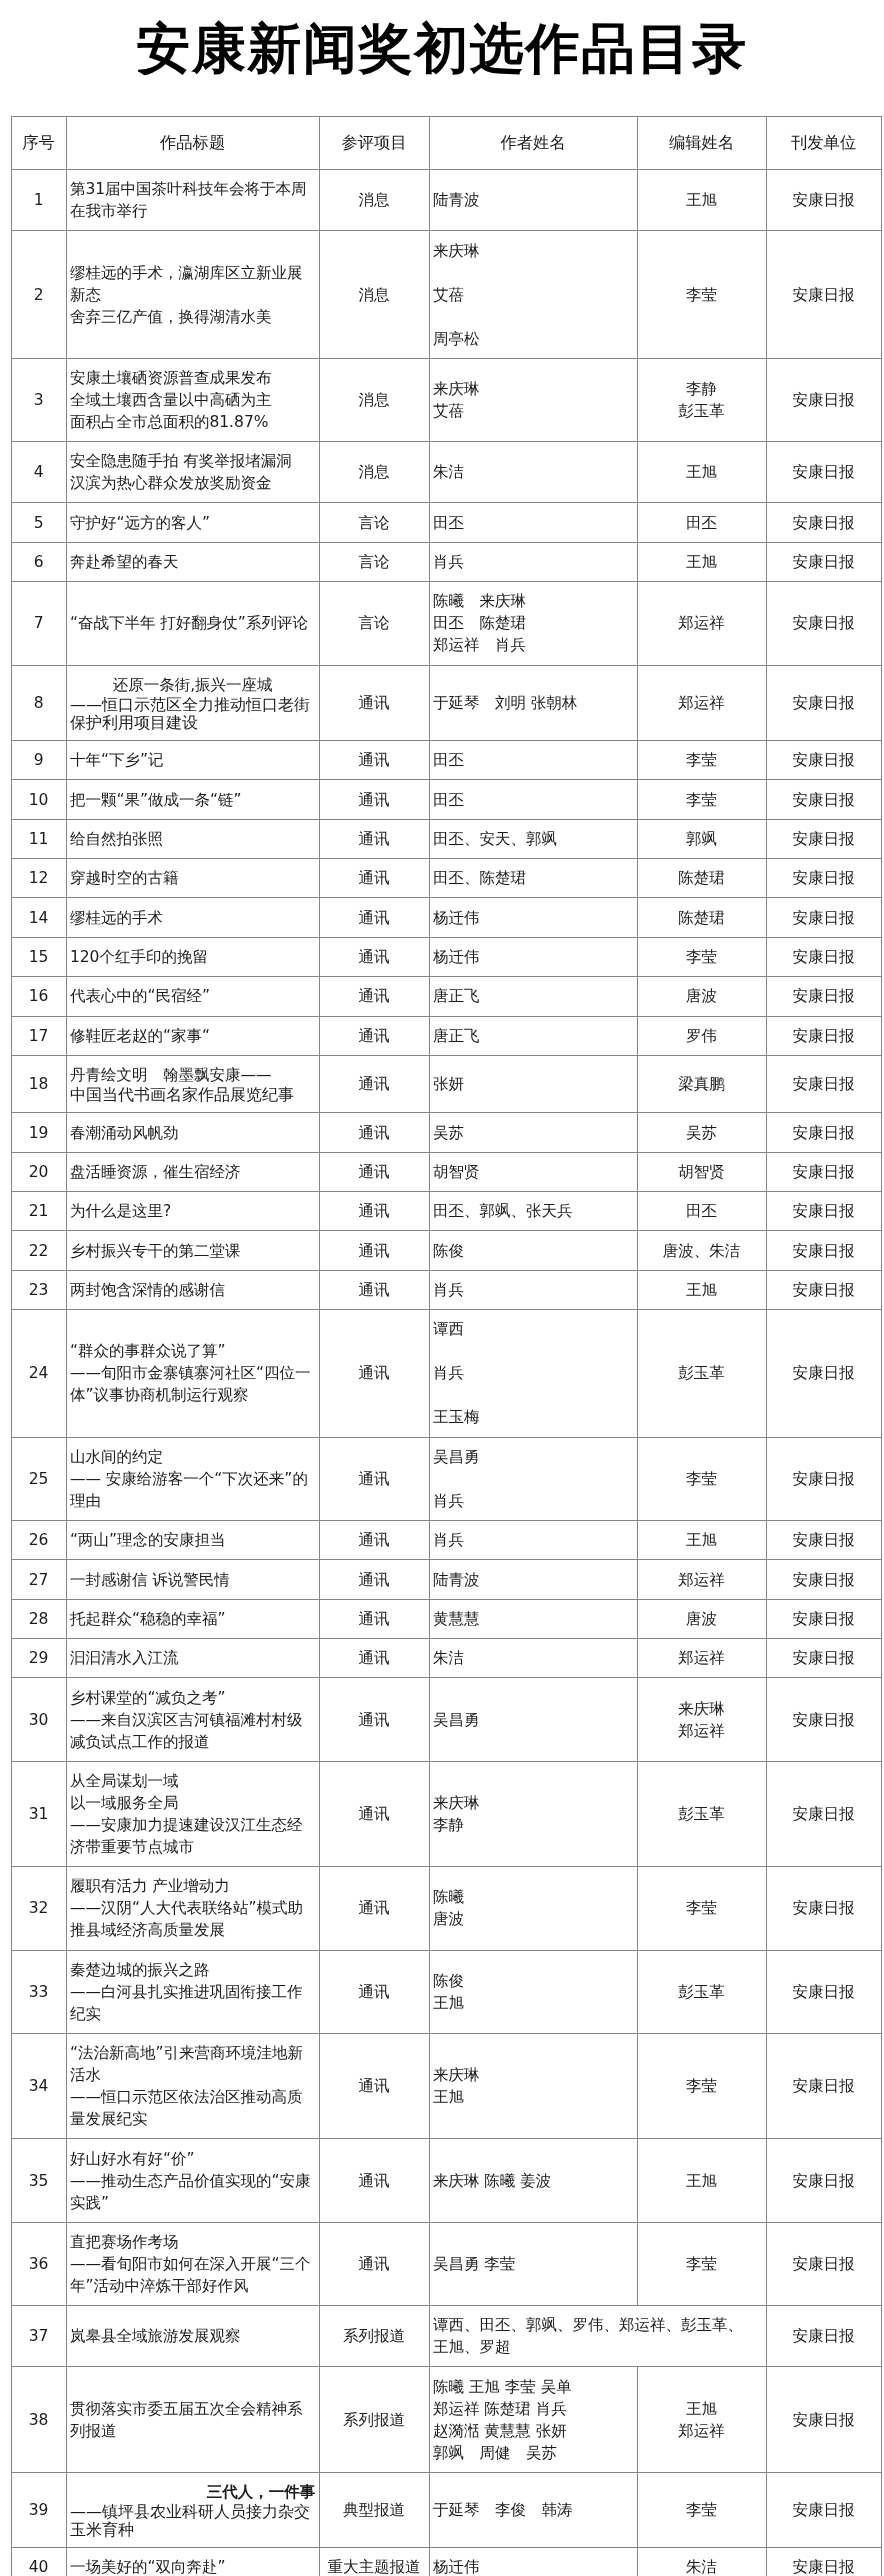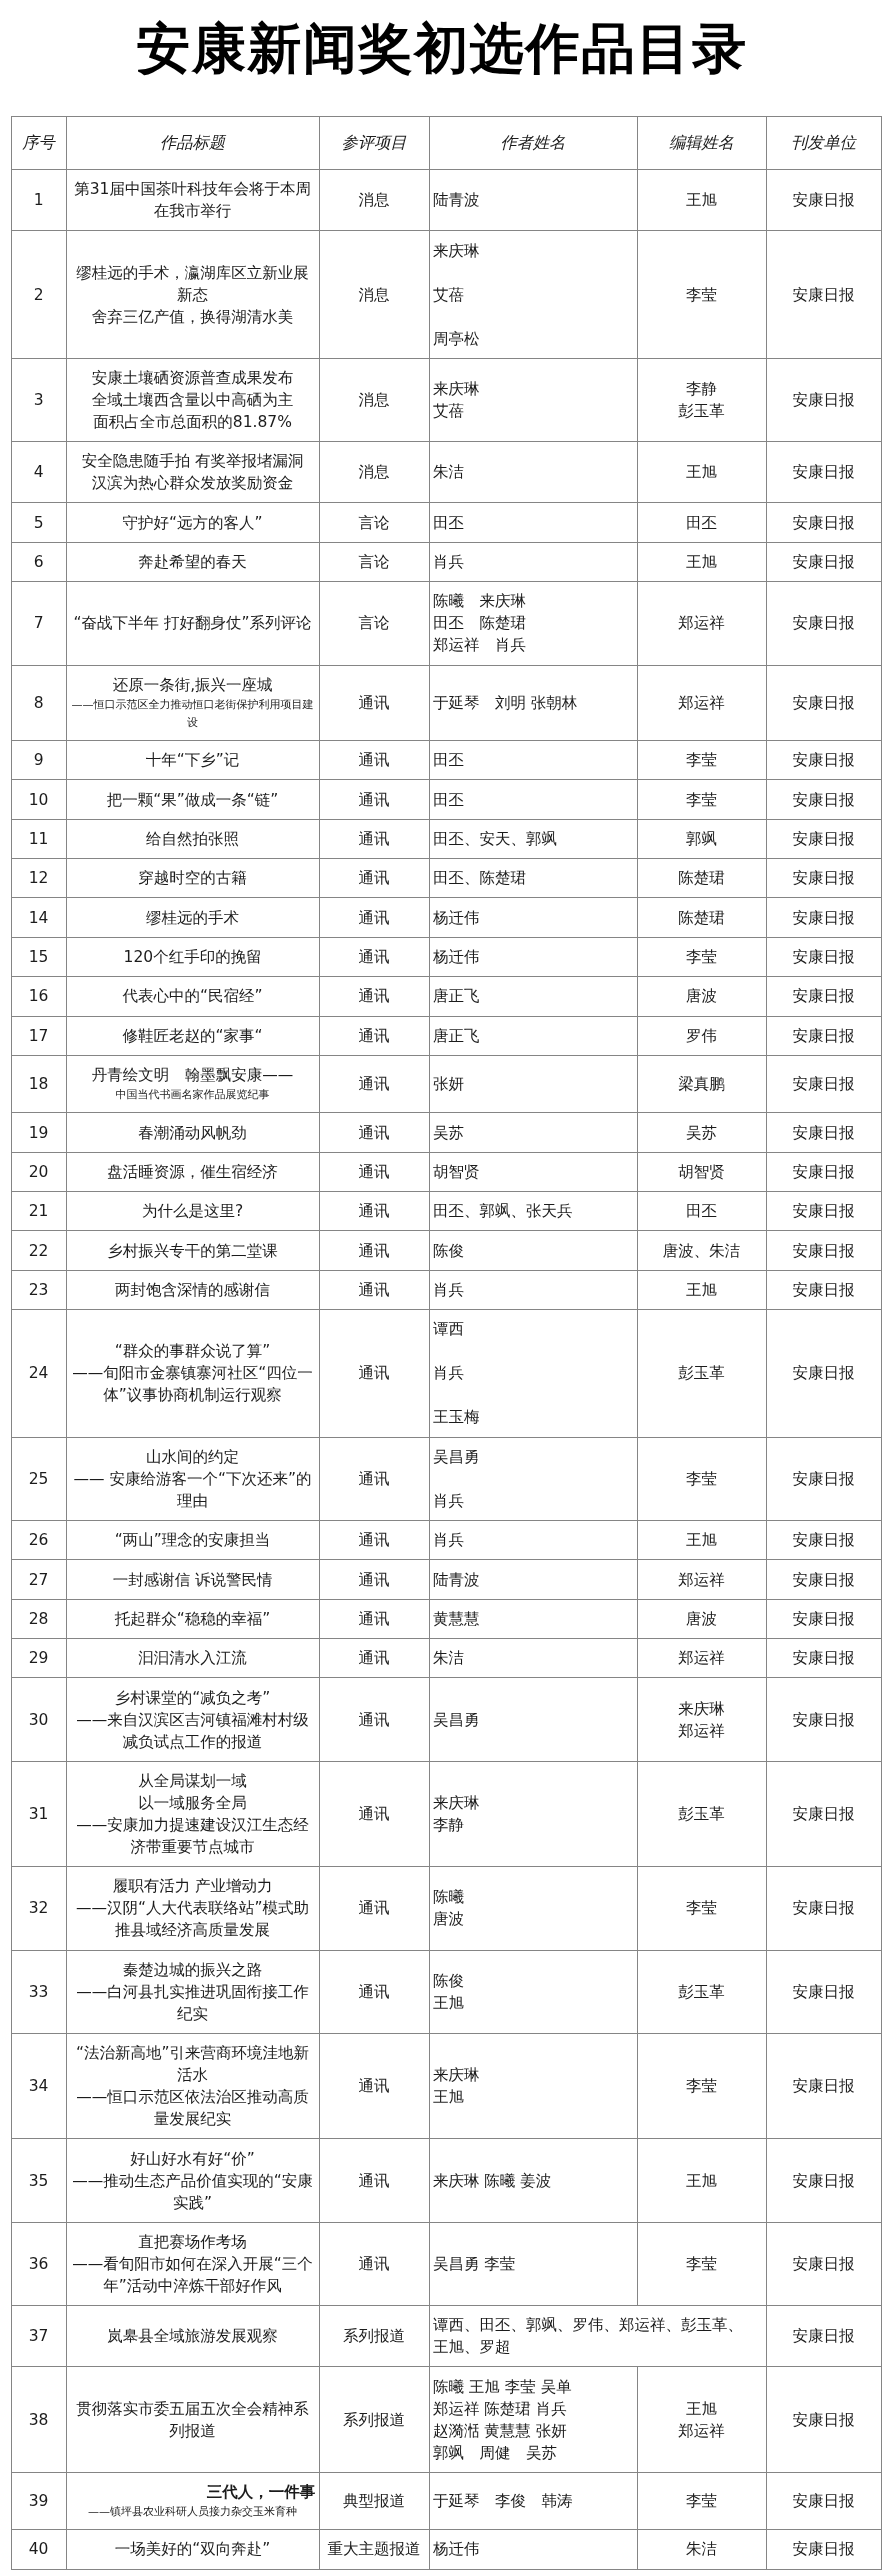--- a/index.html
+++ b/index.html
@@ -39,32 +39,31 @@
     padding: 8.2px 3.3px;
     word-break: break-all;
     background: #fff;
   }
   table.works th {
     height: 42px;
     font-weight: normal;
     font-size: 16.3px;
     text-align: center;
     padding: 4.9px 1.6px;
-    font-style: italic;
   }
   td.c-no       { text-align: center; }
   td.c-title    { text-align: left; padding-left: 5.7px; padding-right: 4.1px; }
   td.c-category { text-align: center; padding-left: 1.6px; padding-right: 1.6px; }
   td.c-authors  { text-align: left; }
   td.c-editors  { text-align: center; }
   td.c-unit     { text-align: center; }
-  .tline        { min-height: 22px; text-align: center; }
+  .tline        { min-height: 22px; }
   .tline.c      { text-align: center; }
   .tline.bc     { text-align: right; font-weight: bold; }
-  .tline.sm     { font-size: 11px; line-height: 18px; min-height: 18px; }
+  .tline.sm     { font-size: 16px; line-height: 18px; min-height: 18px; }
   .aline        { min-height: 22px; }
   .aline.gap    { height: 22px; }
   td.c-merged   { text-align: left; padding-left: 6.5px; white-space: normal; }
 </style>
 </head>
 <body>
 
 <div class="page">
 
   <h1 class="doc-title">安康新闻奖初选作品目录</h1>

